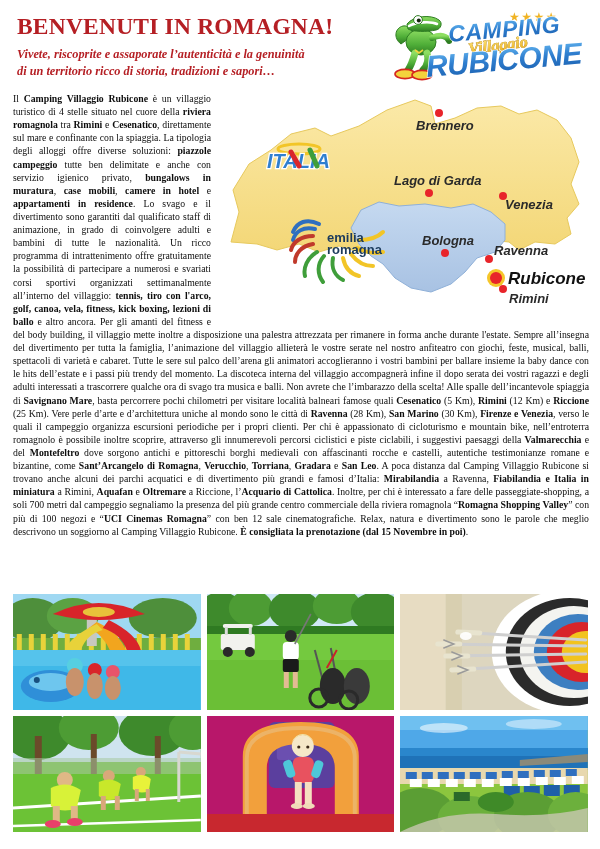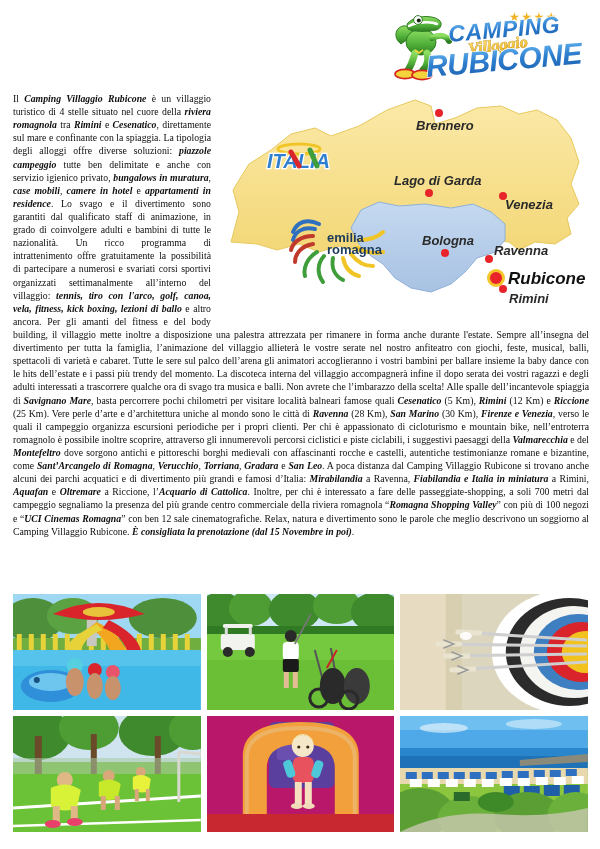--- a/index.html
+++ b/index.html
@@ -68,21 +68,21 @@
     position: relative;
     padding: 0 11px 0 13px;
     box-sizing: border-box;
     font-size: 9.75px;
     line-height: 1.345;
     text-align: justify;
     color: #0d0d0d;
     -webkit-hyphens: none;
     hyphens: none;
   }
-  .article b { font-weight: bold; font-style: italic; }
+  .article b { font-weight: bold; }
 
   
   .map-float {
     float: right;
     width: 372px;
     height: 222px;
     margin: 0 -2px 2px 8px;
     position: relative;
     shape-margin: 4px;
   }
@@ -108,20 +108,27 @@
     background: #cccccc;
   }
   .photo svg { display:block; width:100%; height:100%; }
 </style>
 </head>
 <body>
 
 <div class="page">
 
   <div class="header">
+    <div class="title-block">
+      <h1 class="main-title">BENVENUTI IN ROMAGNA!</h1>
+      <p class="subtitle">
+        <span>Vivete, riscoprite e assaporate l’autenticità e la genuinità</span><br>
+        <span>di un territorio ricco di storia, tradizioni e sapori…</span>
+      </p>
+    </div>
 
     <div class="logo">
       <svg viewBox="0 0 195 80" xmlns="http://www.w3.org/2000/svg" aria-hidden="true">
         <defs>
           <linearGradient id="blueGrad" x1="0" y1="0" x2="0" y2="1">
             <stop offset="0%" stop-color="#6fc0f5"></stop>
             <stop offset="48%" stop-color="#2f7fd0"></stop>
             <stop offset="100%" stop-color="#1a5fae"></stop>
           </linearGradient>
           <linearGradient id="yelGrad" x1="0" y1="0" x2="0" y2="1">

